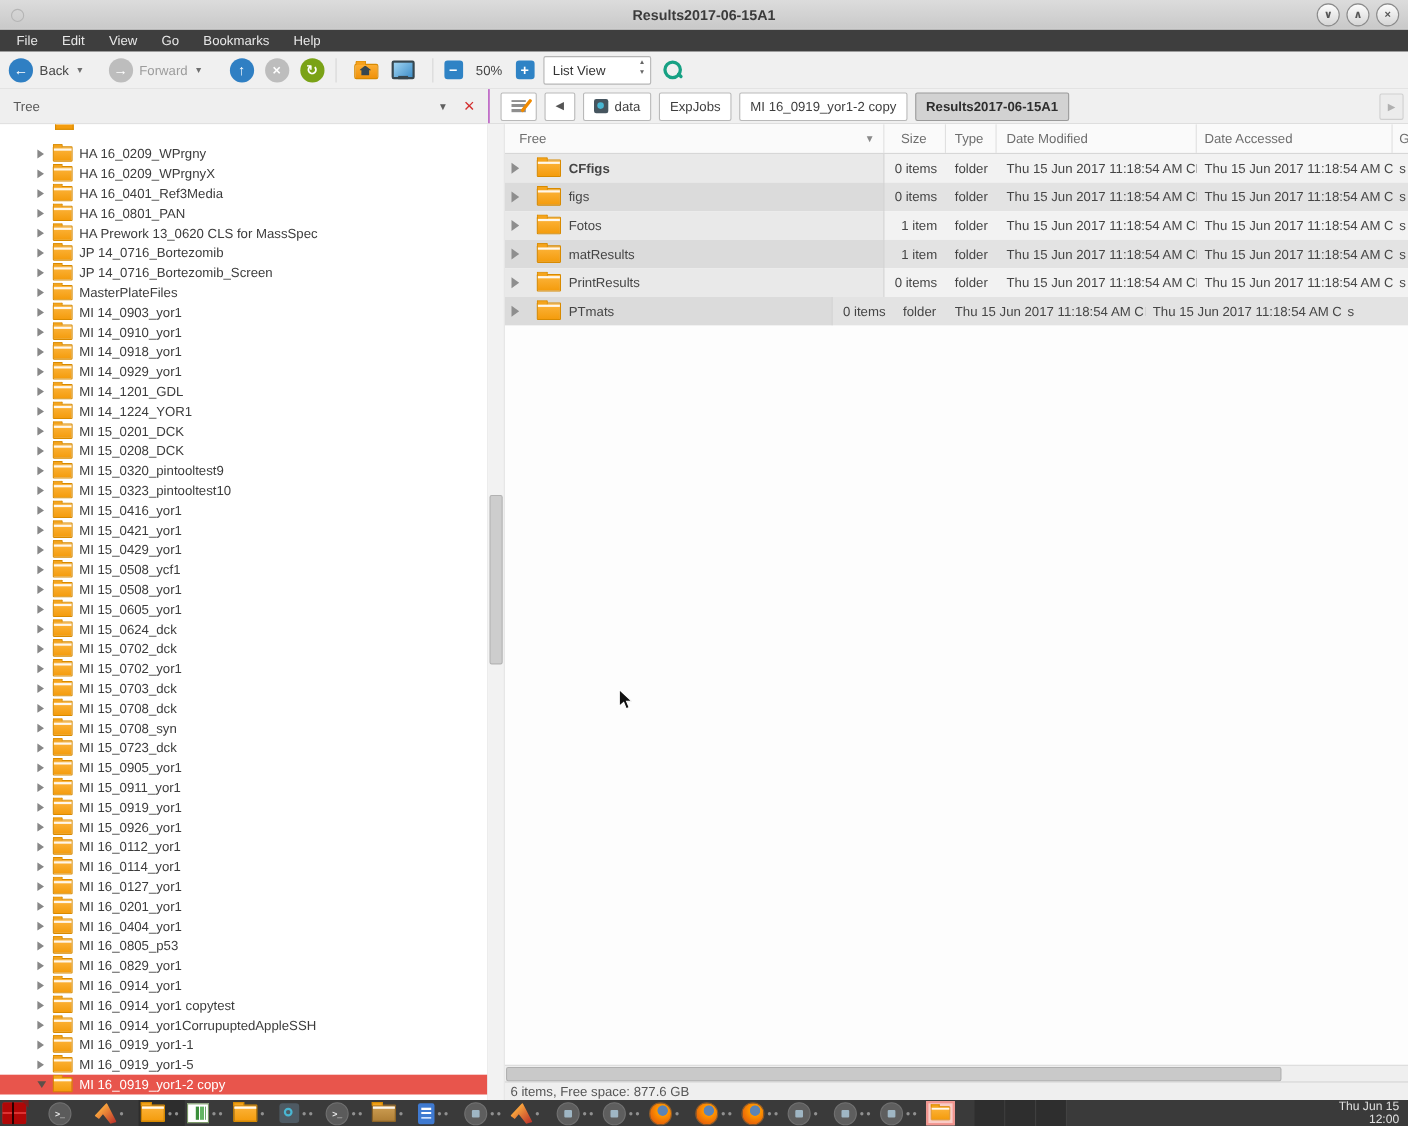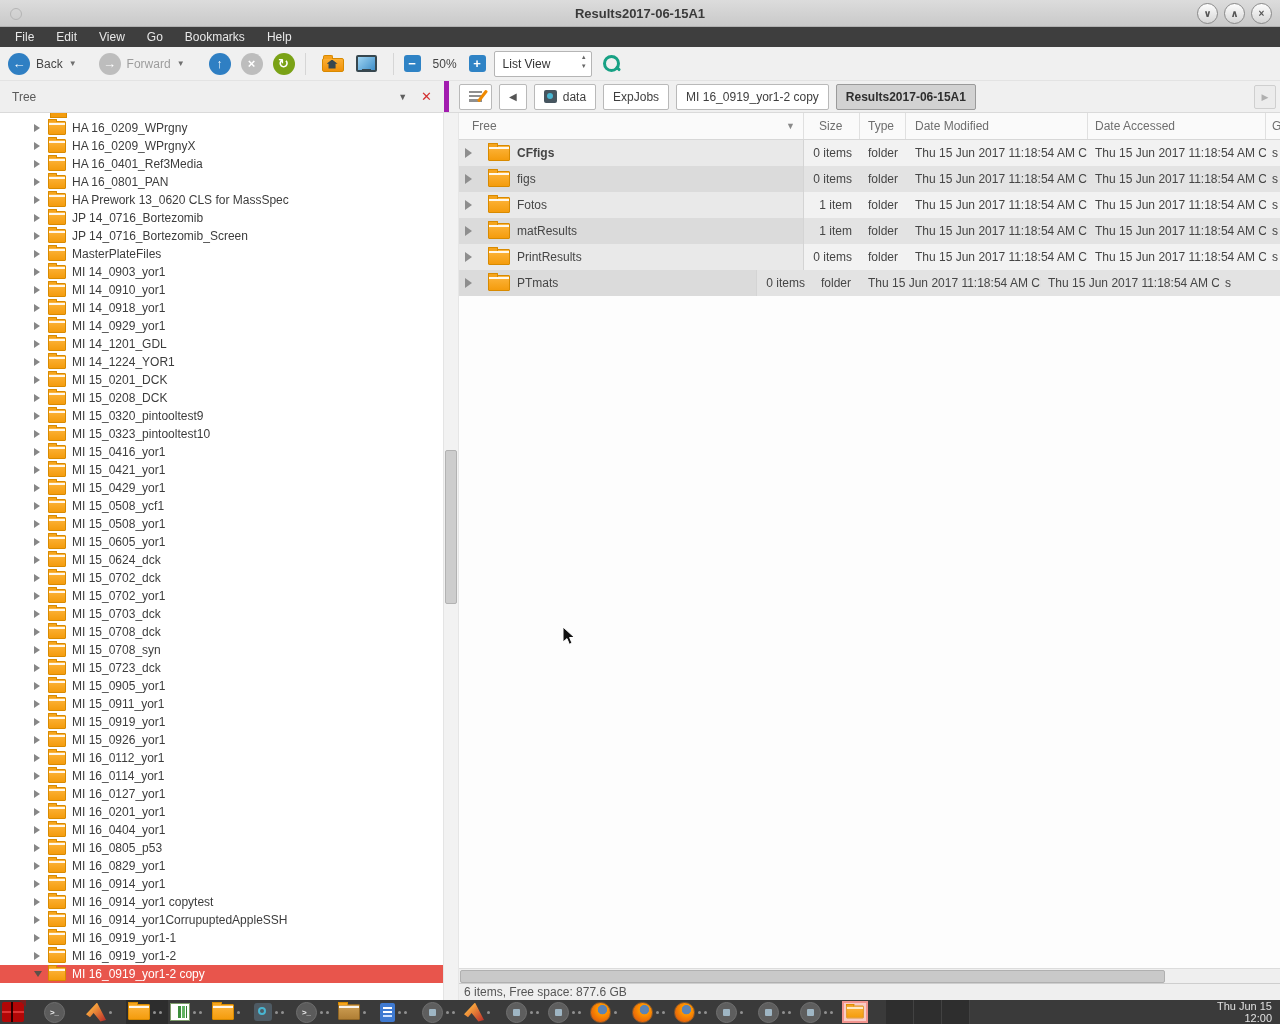--- a/index.html
+++ b/index.html
@@ -52,21 +52,21 @@
         border-radius:2px;padding:2px}
   .icon-desktop .scr i{display:block;width:100%;height:100%;background:linear-gradient(135deg,#9fd4f2,#3f8fc9)}
   .icon-desktop .stand{position:absolute;bottom:1px;left:6px;width:9px;height:3px;background:#37474f}
   .icon-search{width:20px;height:20px;position:relative;margin-left:10px;flex:none}
   .icon-search .lens{position:absolute;left:1px;top:1px;width:11px;height:11px;border-radius:50%;
         border:3px solid #17a184}
   .icon-search .handle{position:absolute;left:13px;top:13px;width:6px;height:3px;background:#17a184;
         transform:rotate(45deg);border-radius:2px}
   
   .pathrow{height:31px;display:flex;background:#f0f0f0;border-bottom:1px solid #dadada}
-  .tree-header{width:444px;flex:none;background:#efefef;border-right:5px solid #a21caf;
+  .tree-header{width:444px;flex:none;background:#efefef;border-right:1px solid #a21caf;
                display:flex;align-items:center;font-size:12px;color:#5a5a5a}
   .tree-header .lbl{padding-left:12px}
   .tree-header .ctrls{margin-left:auto;display:flex;align-items:center;gap:14px;padding-right:12px}
   .th-drop{font-size:9px;color:#5f5f5f}
   .th-close{color:#d32f2f;font-weight:bold;font-size:13px}
   .path-bar{flex:1;display:flex;align-items:center;gap:7px;padding-left:10px;position:relative}
   .path-btn{height:24px;background:#fff;border:1px solid #b9b9b9;border-radius:2px;font-size:12px;
             color:#3e3e3e;display:flex;align-items:center;padding:0 9px;gap:6px;flex:none}
   .path-btn.active{background:#d2d2d2;border-color:#9a9a9a;font-weight:bold;color:#2e2e2e}
   .editlines{width:13px;height:11px;background:linear-gradient(#8f8f8f 0 2px,transparent 2px 4px,
@@ -77,21 +77,21 @@
   .dev-ico{width:13px;height:13px;border-radius:2px;background:#46555f;position:relative}
   .dev-ico::after{content:"";position:absolute;left:3px;top:3px;width:6px;height:6px;
              border-radius:50%;background:#49b6d2}
   .path-over{position:absolute;right:4px;top:4px;width:20px;height:22px;border:1px solid #cfcfcf;
              background:#ececec;color:#b0b0b0;font-size:9px;display:flex;align-items:center;
              justify-content:center;border-radius:2px}
   
   .main{height:889px;display:flex;position:relative}
   .tree-panel{width:443px;flex:none;background:#fff;position:relative;overflow:hidden;
               border-right:1px solid #e4e4e4}
-  .tree-list{padding-top:6px}
+  .tree-list{padding-top:18px}
   .tree-item{height:18px;display:flex;align-items:center;font-size:12px;color:#3c3c3c;
              padding-left:34px;gap:6px;white-space:nowrap}
   .tw{width:8px;flex:none;display:flex}
   .tri-r{width:0;height:0;border-left:6px solid #878787;border-top:4px solid transparent;
          border-bottom:4px solid transparent}
   .tri-d{width:0;height:0;border-top:6px solid #5d5049;border-left:4px solid transparent;
          border-right:4px solid transparent}
   .folder{width:16px;height:12px;position:relative;flex:none;
           background:linear-gradient(#fdb53d,#f49c0d);border:1px solid #d88a00;border-radius:1px}
   .folder::before{content:"";position:absolute;top:-3px;left:-1px;width:7px;height:2px;
@@ -596,21 +596,21 @@
             <span class="tri-r"></span>
           </span>
           <span class="folder"></span>
           <span>MI 16_0919_yor1-1</span>
         </div>
         <div class="tree-item">
           <span class="tw">
             <span class="tri-r"></span>
           </span>
           <span class="folder"></span>
-          <span>MI 16_0919_yor1-2</span>
+          <span>MI 16_0919_yor1-5</span>
         </div>
         <div class="tree-item selected">
           <span class="tw">
             <span class="tri-d"></span>
           </span>
           <span class="folder"></span>
           <span>MI 16_0919_yor1-2 copy</span>
         </div>
       </div>
   </div>

